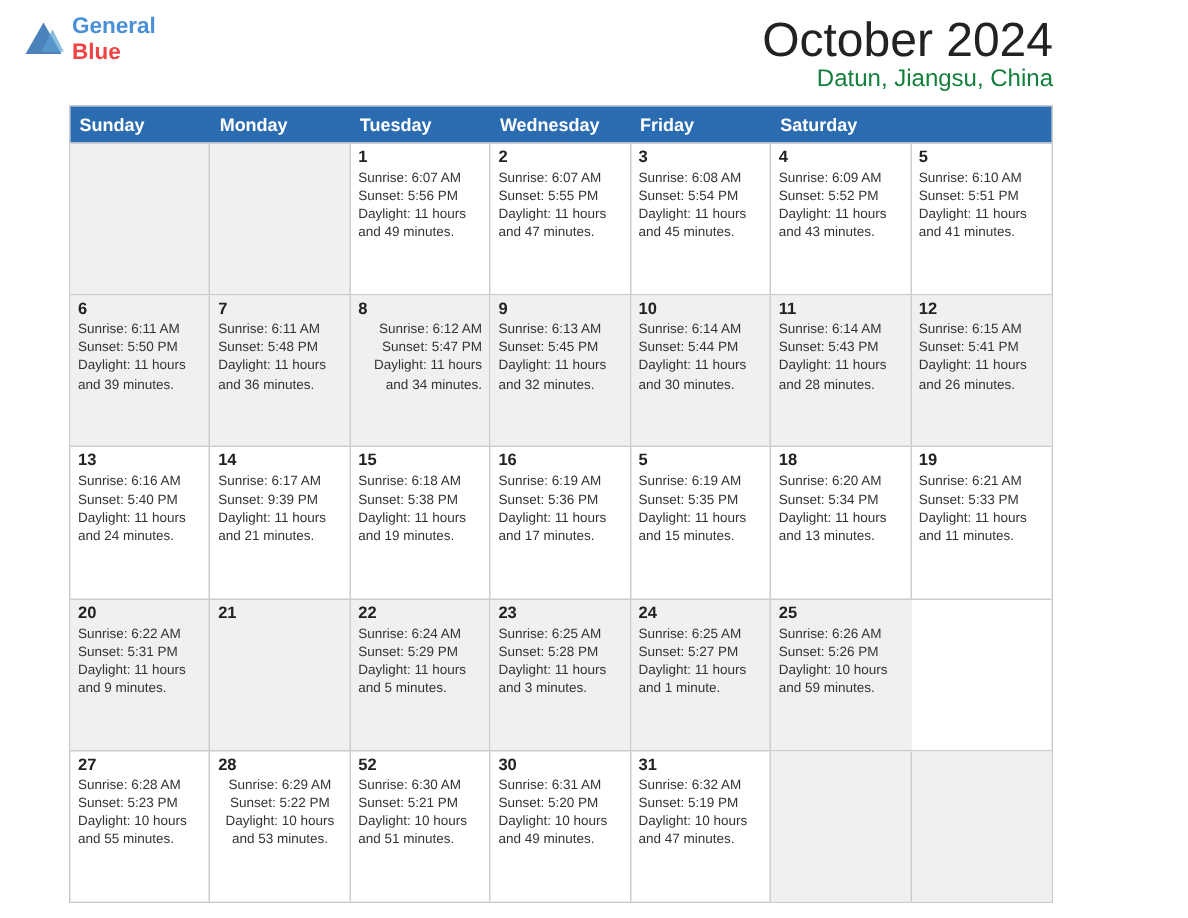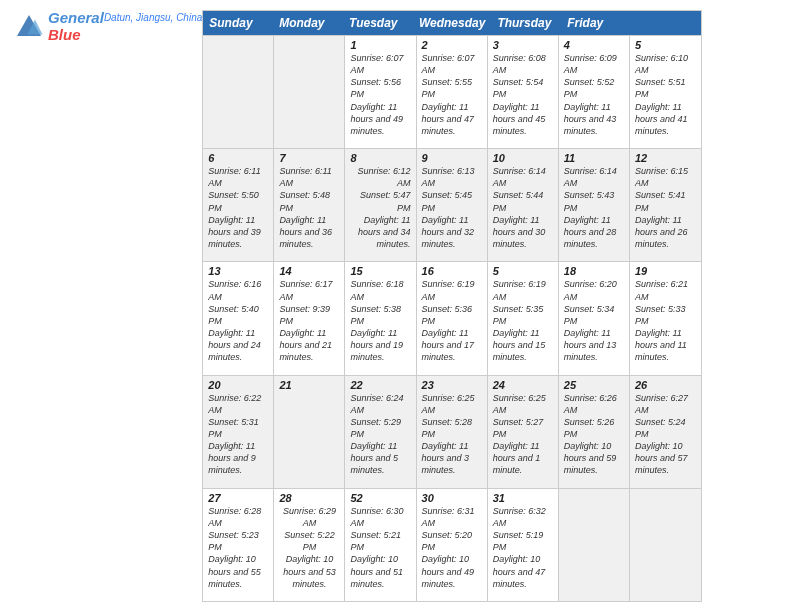--- a/index.html
+++ b/index.html
@@ -7,23 +7,22 @@
       font-family: Arial, sans-serif;
       background: #fff;
       width: 792px;
       height: 612px;
       overflow: hidden;
     }
     .page {
       width: 716px;
       height: 612px;
       display: flex;
-      flex-direction: row;
+      flex-direction: column;
       padding: 10px 14px 10px 14px;
-      font-style: italic;
     }
     .header {
       display: flex;
       justify-content: space-between;
       align-items: flex-start;
       margin-bottom: 8px;
     }
     .logo {
       display: flex;
       align-items: center;
@@ -45,29 +44,30 @@
     .title-block {
       text-align: right;
     }
     .month-title {
       font-size: 32px;
       font-weight: 300;
       color: #222;
       line-height: 1;
     }
     .location {
-      font-size: 10px;
-      color: #3b82f6;
+      font-size: 16px;
+      color: #15803d;
       margin-top: 2px;
     }
     .calendar {
       flex: 1;
       display: flex;
       flex-direction: column;
       border: 1px solid #ccc;
+      margin-left: 32px;
     }
     .cal-header {
       display: grid;
       grid-template-columns: repeat(7, 1fr);
       background: #2b6cb0;
     }
     .cal-header-cell {
       color: #fff;
       font-size: 12px;
       font-weight: bold;
@@ -123,32 +123,33 @@
       <svg class="logo-icon" viewBox="0 0 40 40">
         <polygon points="20,4 36,32 4,32" fill="#2b6cb0" opacity="0.85"></polygon>
         <polygon points="28,10 38,30 18,30" fill="#5a9fd4" opacity="0.7"></polygon>
       </svg>
       <div class="logo-text">
         <div><span>General</span></div>
         <div style="color:#ef4444;">Blue</div>
       </div>
     </div>
     <div class="title-block">
+      <div class="month-title">October 2024</div>
       <div class="location">Datun, Jiangsu, China</div>
     </div>
   </div>
 
   <div class="calendar">
     <div class="cal-header">
       <div class="cal-header-cell">Sunday</div>
       <div class="cal-header-cell">Monday</div>
       <div class="cal-header-cell">Tuesday</div>
       <div class="cal-header-cell">Wednesday</div>
-      <div class="cal-header-cell">Thursday</div>
       <div class="cal-header-cell">Friday</div>
+      <div class="cal-header-cell">Saturday</div>
     </div>
     <div class="cal-body" id="cal-body">
     <div class="cal-row">
           <div class="cal-cell empty shaded"></div>
           <div class="cal-cell empty shaded"></div>
           <div class="cal-cell">
             <div class="day-num">1</div>
             <div class="cell-info" style="white-space: pre-line;">Sunrise: 6:07 AM
 Sunset: 5:56 PM
 Daylight: 11 hours and 49 minutes.</div>
@@ -293,26 +294,20 @@
             <div class="cell-info" style="white-space: pre-line;">Sunrise: 6:25 AM
 Sunset: 5:27 PM
 Daylight: 11 hours and 1 minute.</div>
           </div>
           <div class="cal-cell shaded">
             <div class="day-num">25</div>
             <div class="cell-info" style="white-space: pre-line;">Sunrise: 6:26 AM
 Sunset: 5:26 PM
 Daylight: 10 hours and 59 minutes.</div>
           </div>
-          <div class="cal-cell shaded">
-            <div class="day-num">26</div>
-            <div class="cell-info" style="white-space: pre-line;">Sunrise: 6:27 AM
-Sunset: 5:24 PM
-Daylight: 10 hours and 57 minutes.</div>
-          </div>
         </div>
         <div class="cal-row">
           <div class="cal-cell">
             <div class="day-num">27</div>
             <div class="cell-info" style="white-space: pre-line;">Sunrise: 6:28 AM
 Sunset: 5:23 PM
 Daylight: 10 hours and 55 minutes.</div>
           </div>
           <div class="cal-cell">
             <div class="day-num">28</div>

